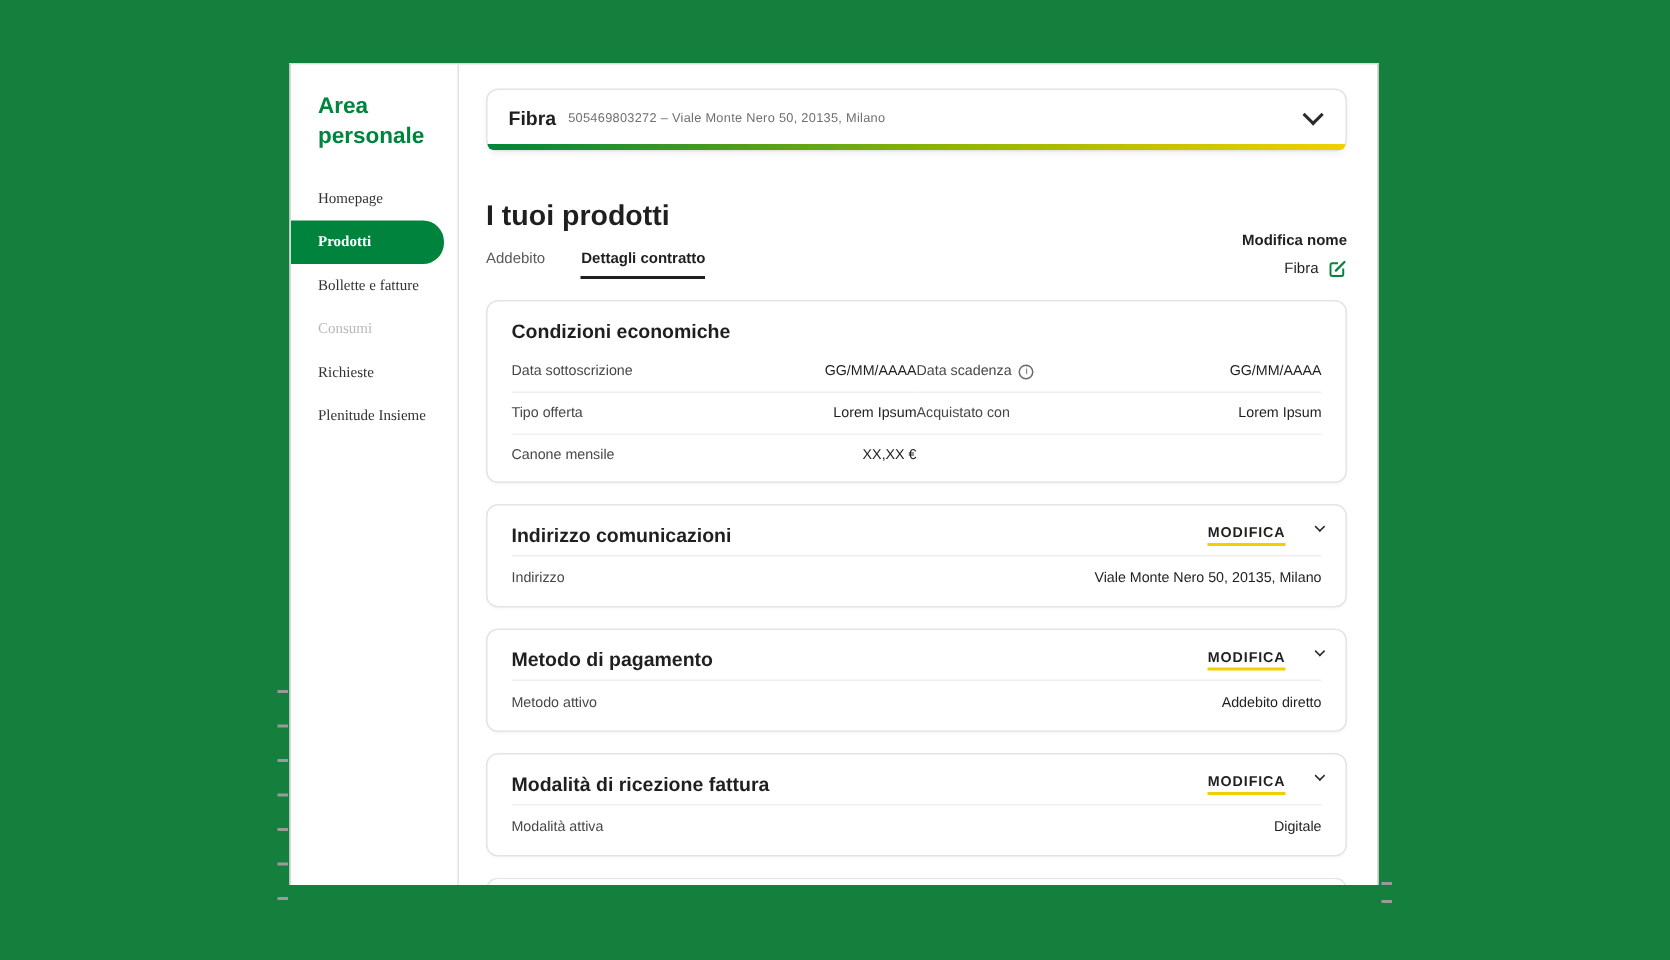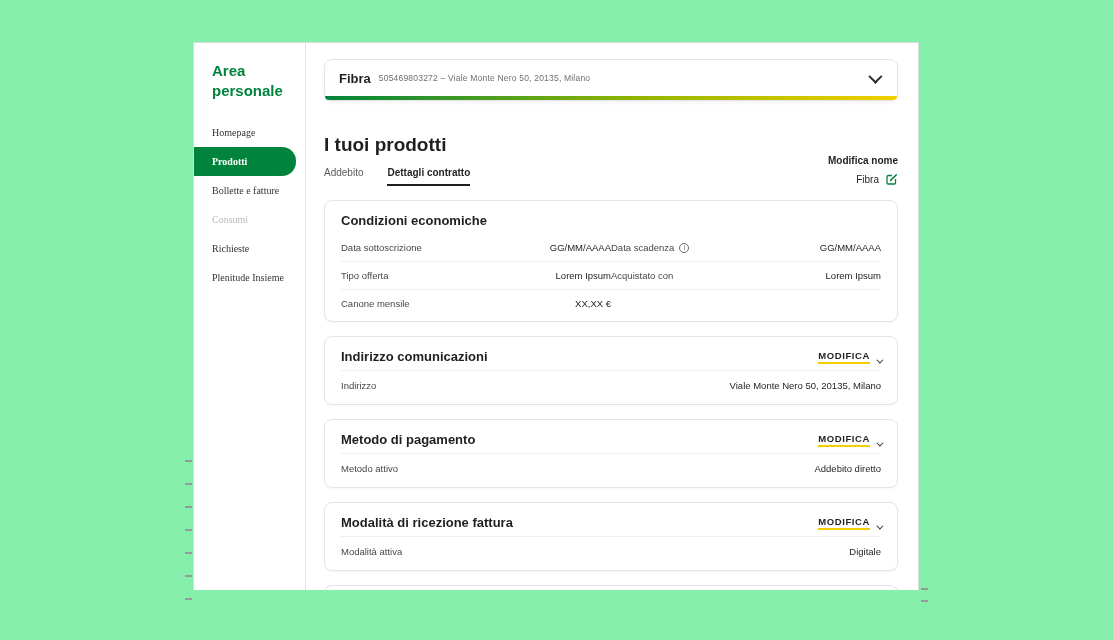--- a/index.html
+++ b/index.html
@@ -1,18 +1,18 @@
 <!DOCTYPE html>
 <html><head>
 <meta charset="utf-8">
 <style>
   * { box-sizing: border-box; }
   html,body { margin:0; padding:0; background:#fff; }
   body { font-family:"Liberation Sans", sans-serif; color:#222; }
-  .stage { position:relative; width:1113px; height:640px; background:#86efac; overflow:hidden; }
+  .stage { position:relative; width:1113px; height:640px; background:#15803d; overflow:hidden; }
 
   .panel { position:absolute; left:193px; top:42px; width:726px; height:548px;
            border:1px solid #d9d9d9; border-bottom:none; background:#fff;
            display:flex; overflow:hidden; }
 
   
   .sidebar { width:112px; flex-shrink:0; border-right:1px solid #e2e2e2; padding-top:10px; background:#fff; }
   .sidebar-title { color:#00843d; font-size:15px; font-weight:700; line-height:1.35;
                    padding:8px 14px 16px 18px; }
   .nav-item { font-size:10px; color:#333; padding:9px 4px 9px 18px; cursor:pointer;font-family:Liberation Serif, serif; }
@@ -42,21 +42,21 @@
 
   .tabs { margin-top:10px; display:flex; gap:24px; font-size:10px; }
   .tab { padding-bottom:6px; color:#5a5a5a; cursor:pointer; border-bottom:2px solid transparent; }
   .tab.active { color:#1f1f1f; font-weight:700; border-bottom-color:#1f1f1f; }
 
   .card { border:1px solid #e4e4e4; border-radius:8px; background:#fff;
           padding:12px 16px 4px; margin-top:14px; box-shadow:0 1px 2px rgba(0,0,0,0.03); }
   .card-head { display:flex; justify-content:space-between; align-items:center; padding-bottom:6px; }
   .card-title { font-size:13px; font-weight:700; color:#1f1f1f; }
 
-  .modify { display:flex; align-items:flex-end; gap:6px; cursor:pointer; }
+  .modify { display:flex; align-items:flex-start; gap:19px; cursor:pointer; }
   .modify-text { font-size:9.5px; font-weight:700; letter-spacing:.6px; color:#1f1f1f;
                  border-bottom:2px solid #f2d000; padding-bottom:1px; }
   .chev-sm { width:5px; height:5px; border-right:1.7px solid #2b2b2b; border-bottom:1.7px solid #2b2b2b;
              transform:rotate(45deg) translateY(-2px); }
 
   .eco-grid { display:grid; grid-template-columns:1fr 1fr; }
   .eco-row { display:flex; justify-content:space-between; align-items:center;
              padding:8px 0; border-bottom:1px solid #efefef; font-size:9.5px; min-height:13px; }
   .eco-row.noline { border-bottom:none; }
   .row-label { color:#474747; display:flex; align-items:center; gap:5px; }

